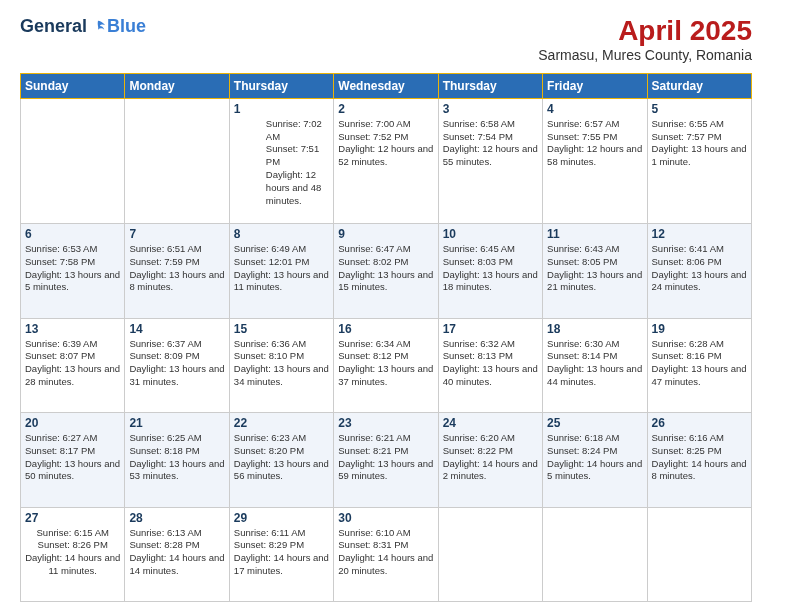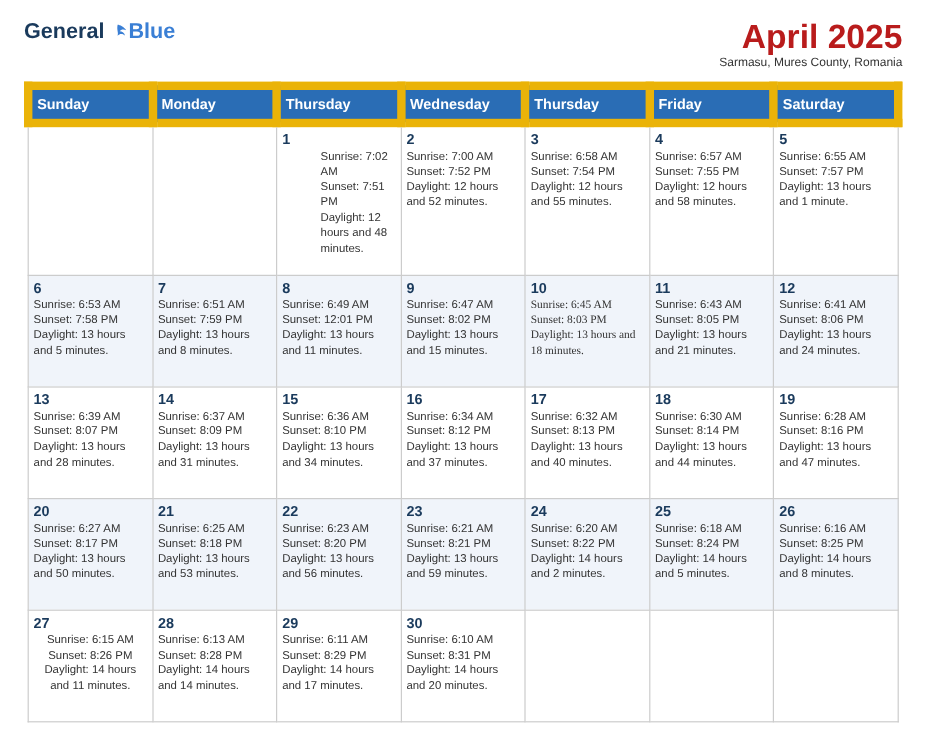--- a/index.html
+++ b/index.html
@@ -50,37 +50,37 @@
     .title-section {
       text-align: right;
     }
     .month-title {
       font-size: 28px;
       font-weight: bold;
       color: #b91c1c;
       line-height: 1.1;
     }
     .location {
-      font-size: 10px;
+      font-size: 14px;
       color: #333;
     }
     .calendar {
       flex: 1;
       border-collapse: collapse;
       width: 100%;
       table-layout: fixed;
     }
     .calendar th {
       background: #2a6db5;
       color: #fff;
       font-size: 12px;
       font-weight: bold;
       padding: 5px 4px;
       text-align: left;
-      border: 7px solid #eab308;
+      border: 1px solid #eab308;
     }
     .calendar td {
       border: 1px solid #ccc;
       vertical-align: top;
       padding: 3px 4px;
       font-size: 10px;
       color: #333;
       height: 85px;
     }
     .day-num {
@@ -188,21 +188,21 @@
 Daylight: 13 hours and 11 minutes.</div>
           </td>
           <td>
             <span class="day-num">9</span>
             <div class="day-info" style="white-space: pre-line;">Sunrise: 6:47 AM
 Sunset: 8:02 PM
 Daylight: 13 hours and 15 minutes.</div>
           </td>
           <td>
             <span class="day-num">10</span>
-            <div class="day-info" style="white-space: pre-line; font-family: Liberation Serif, serif;">Sunrise: 6:45 AM
+            <div class="day-info" style="white-space: pre-line;">Sunrise: 6:45 AM
 Sunset: 8:03 PM
 Daylight: 13 hours and 18 minutes.</div>
           </td>
           <td>
             <span class="day-num">11</span>
             <div class="day-info" style="white-space: pre-line;">Sunrise: 6:43 AM
 Sunset: 8:05 PM
 Daylight: 13 hours and 21 minutes.</div>
           </td>
           <td>

